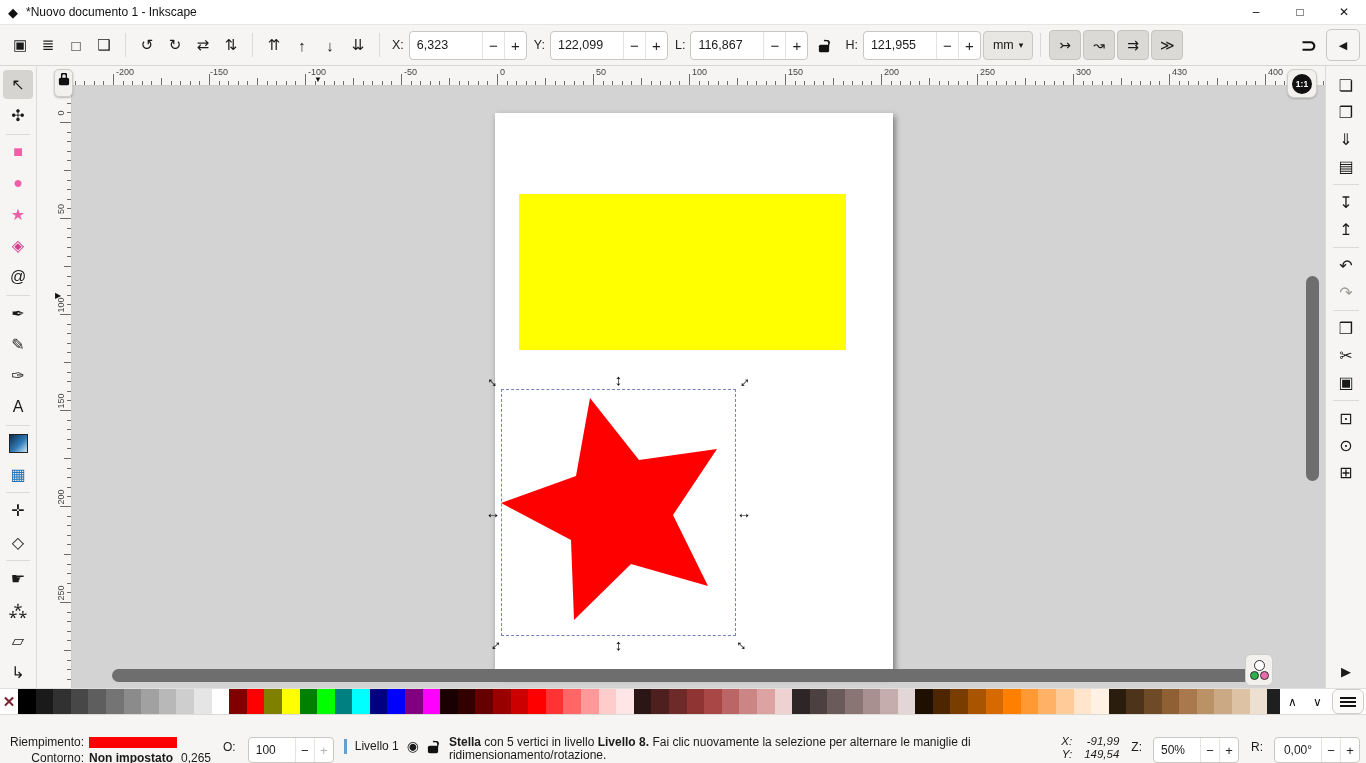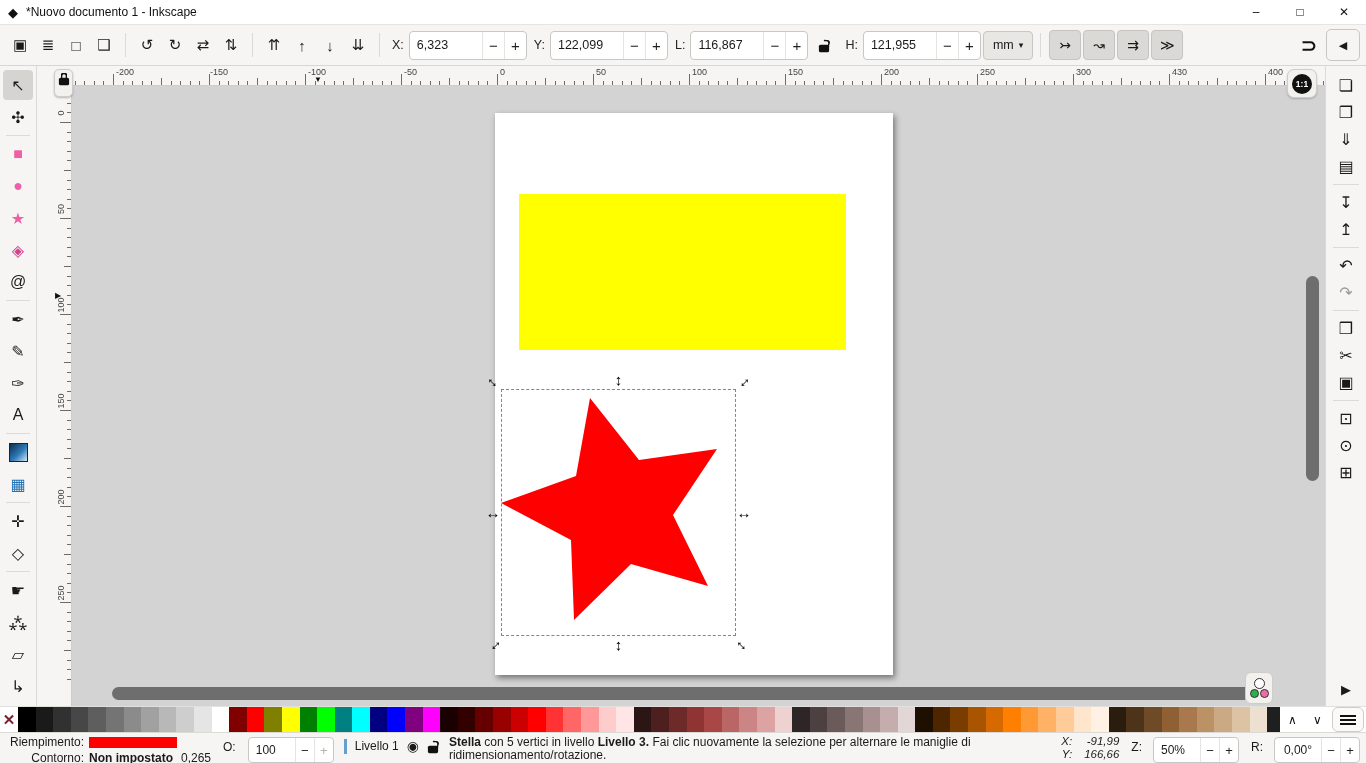--- a/index.html
+++ b/index.html
@@ -98,21 +98,21 @@
   .palette-row{height:25px;display:flex;align-items:stretch;background:#fff;border-top:1px solid #e2e0dd;flex:0 0 auto;}
   .pal-scroll{flex:1;display:flex;overflow:hidden;}
   .sw{width:17.6px;flex:0 0 auto;}
   .sw-none{width:18px;display:flex;align-items:center;justify-content:center;color:#7c2230;font-size:15px;font-weight:bold;}
   .pal-btn{width:25px;display:flex;align-items:center;justify-content:center;font-size:12px;color:#111;}
   .pal-menu{width:30px;border:1px solid #cfcdca;border-radius:6px;background:#fbfaf9;margin:0 2px;
             display:flex;flex-direction:column;align-items:center;justify-content:center;gap:2px;}
   .pal-menu i{display:block;width:16px;height:2px;background:#111;}
   
   .statusbar{height:28px;background:#f6f5f3;border-top:1px solid #dcdad7;display:flex;align-items:flex-start;
-             padding:2px 6px 0 6px;gap:10px;overflow:hidden;flex:0 0 auto;}
+             padding:20px 6px 0 6px;gap:10px;overflow:hidden;flex:0 0 auto;}
   .fillstroke{display:grid;grid-template-columns:78px auto;column-gap:5px;row-gap:2px;font-size:12px;align-items:center;}
   .fs-lbl{text-align:right;}
   .fillswatch{width:88px;height:11px;}
   .strokerow{display:flex;gap:8px;align-items:baseline;}
   .strokeval{font-weight:bold;}
   .spin.sm{height:24px;}
   .spin.sm .val{width:32px;font-size:12px;}
   .spin.sm .dec,.spin.sm .inc{width:18px;font-size:13px;}
   .olbl{font-size:12px;margin:5px 2px 0 2px;}
   .lay{display:flex;align-items:center;gap:8px;margin-top:3px;}
@@ -621,26 +621,26 @@
       <span class="inc dim">+</span>
     </span>
     <div class="lay">
       <span class="laybar"></span>
       <span>Livello 1</span>
       <span class="eye">◉</span>
       <span style="display:inline-flex;">
           <span class="plock open sm"></span>
         </span>
     </div>
-    <div class="msg" id="statusmsg"><b>Stella</b><span> con 5 vertici in livello </span><b>Livello 3.</b><span> Fai clic nuovamente la selezione per alternare le maniglie di ridimensionamento/rotazione.</span></div>
+    <div class="msg" id="statusmsg"><b>Stella</b><span> con 5 vertici in livello </span><b>Livello 8.</b><span> Fai clic nuovamente la selezione per alternare le maniglie di ridimensionamento/rotazione.</span></div>
     <div class="xy">
       <span>X:</span>
       <span class="num">-91,99</span><br>
       <span>Y:</span>
-      <span class="num">166,66</span>
+      <span class="num">149,54</span>
     </div>
     <span class="zr-lbl">Z:</span>
     <span class="spin sm" style="margin-top:2px;">
       <span class="val">50%</span>
       <span class="dec">−</span>
       <span class="inc">+</span>
     </span>
     <span class="zr-lbl">R:</span>
     <span class="spin sm" style="margin-top:2px;">
       <span class="val" style="text-align:center;">0,00°</span>

